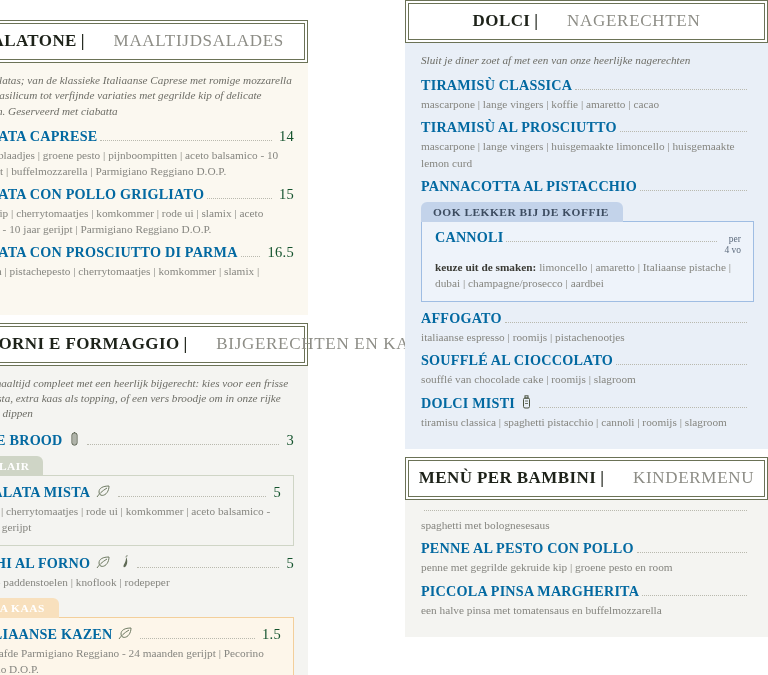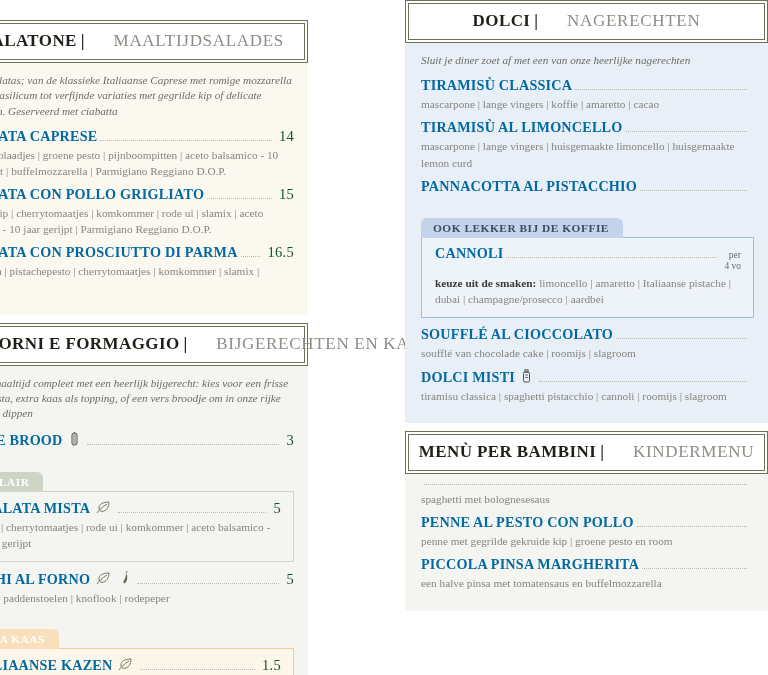--- a/index.html
+++ b/index.html
@@ -98,21 +98,21 @@
   .desc {
     font-size: 11.3px;
     color: #868680;
     line-height: 1.42;
     margin-top: 2px;
     margin-bottom: 7px;
   }
   .desc b { color: #3a3a34; font-weight: bold; }
 
   
-  .badge-wrap { margin-top: 22px; }
+  .badge-wrap { margin-top: 6px; }
   .badge {
     display: inline-block;
     font-weight: bold;
     font-size: 11.4px;
     letter-spacing: .5px;
     padding: 4px 14px 4px 12px;
     border-radius: 6px 6px 0 0;
     position: relative;
     top: 1px;
   }
@@ -287,21 +287,21 @@
       <div class="item">
         <div class="item-line">
           <span class="item-name">TIRAMISÙ CLASSICA</span>
           <span class="dots"></span>
         </div>
         <div class="desc">mascarpone | lange vingers | koffie | amaretto | cacao</div>
       </div>
 
       <div class="item">
         <div class="item-line">
-          <span class="item-name">TIRAMISÙ AL LIMONCELLO</span>
+          <span class="item-name">TIRAMISÙ AL PROSCIUTTO</span>
           <span class="dots"></span>
         </div>
         <div class="desc">mascarpone | lange vingers | huisgemaakte limoncello | huisgemaakte lemon curd</div>
       </div>
 
       <div class="item">
         <div class="item-line">
           <span class="item-name">PANNACOTTA AL PISTACCHIO</span>
           <span class="dots"></span>
         </div>
@@ -319,20 +319,27 @@
                 <span>4 vo</span>
               </span>
             </div>
             <div class="desc"><b>keuze uit de smaken:</b><span> limoncello | amaretto | Italiaanse pistache | dubai | champagne/prosecco | aardbei</span></div>
           </div>
         </div>
       </div>
 
       <div class="spacer-8"></div>
 
+      <div class="item">
+        <div class="item-line">
+          <span class="item-name">AFFOGATO</span>
+          <span class="dots"></span>
+        </div>
+        <div class="desc">italiaanse espresso | roomijs | pistachenootjes</div>
+      </div>
 
       <div class="item">
         <div class="item-line">
           <span class="item-name">SOUFFLÉ AL CIOCCOLATO</span>
           <span class="dots"></span>
         </div>
         <div class="desc">soufflé van chocolade cake | roomijs | slagroom</div>
       </div>
 
       <div class="item">

